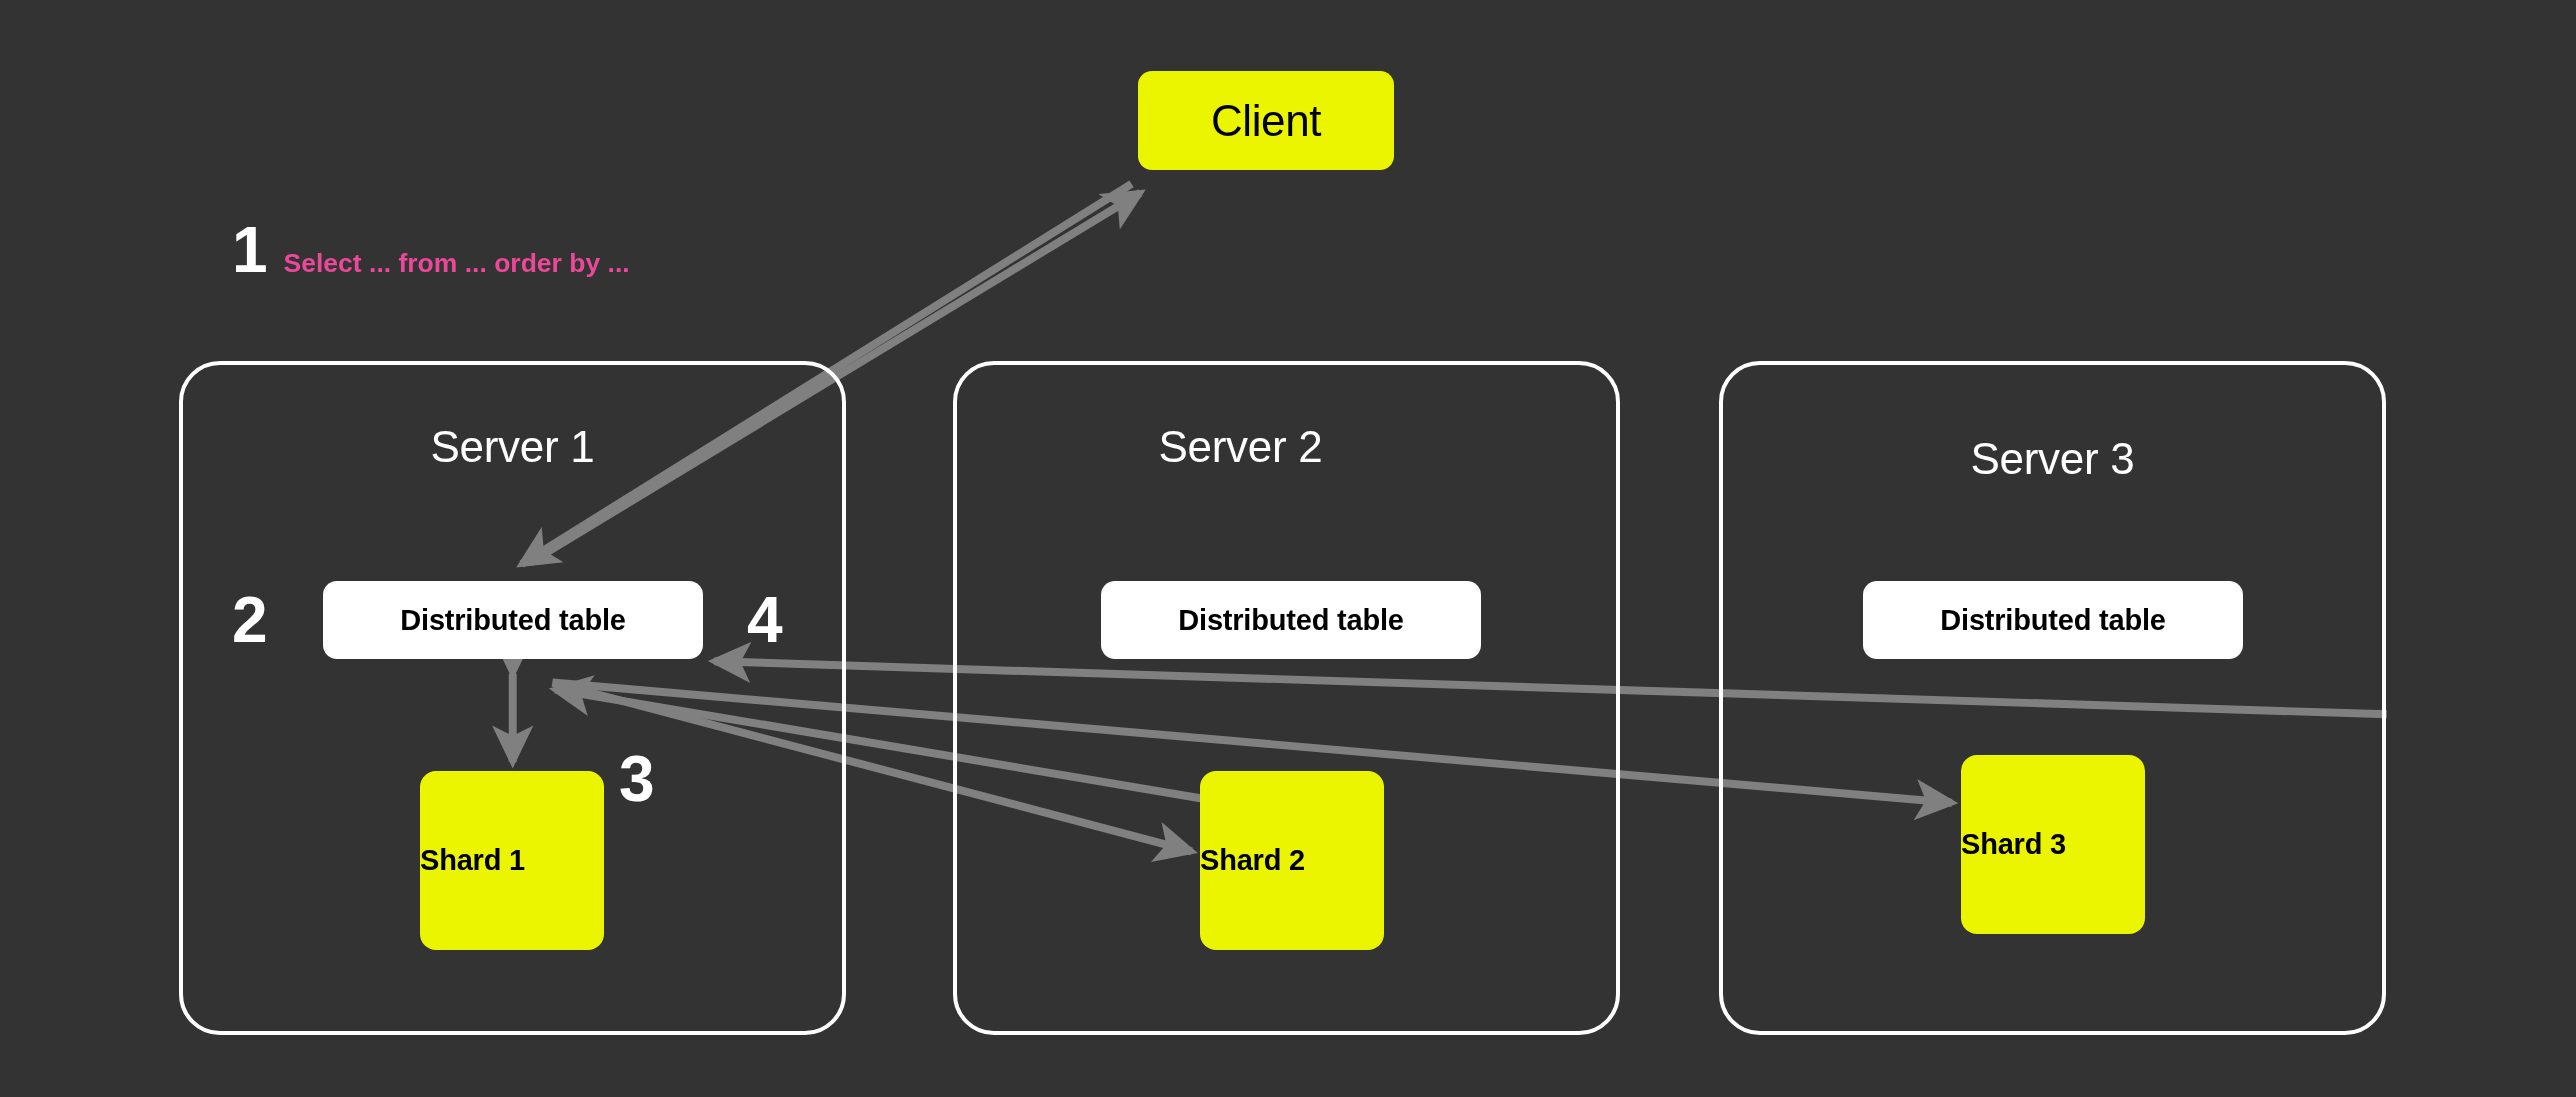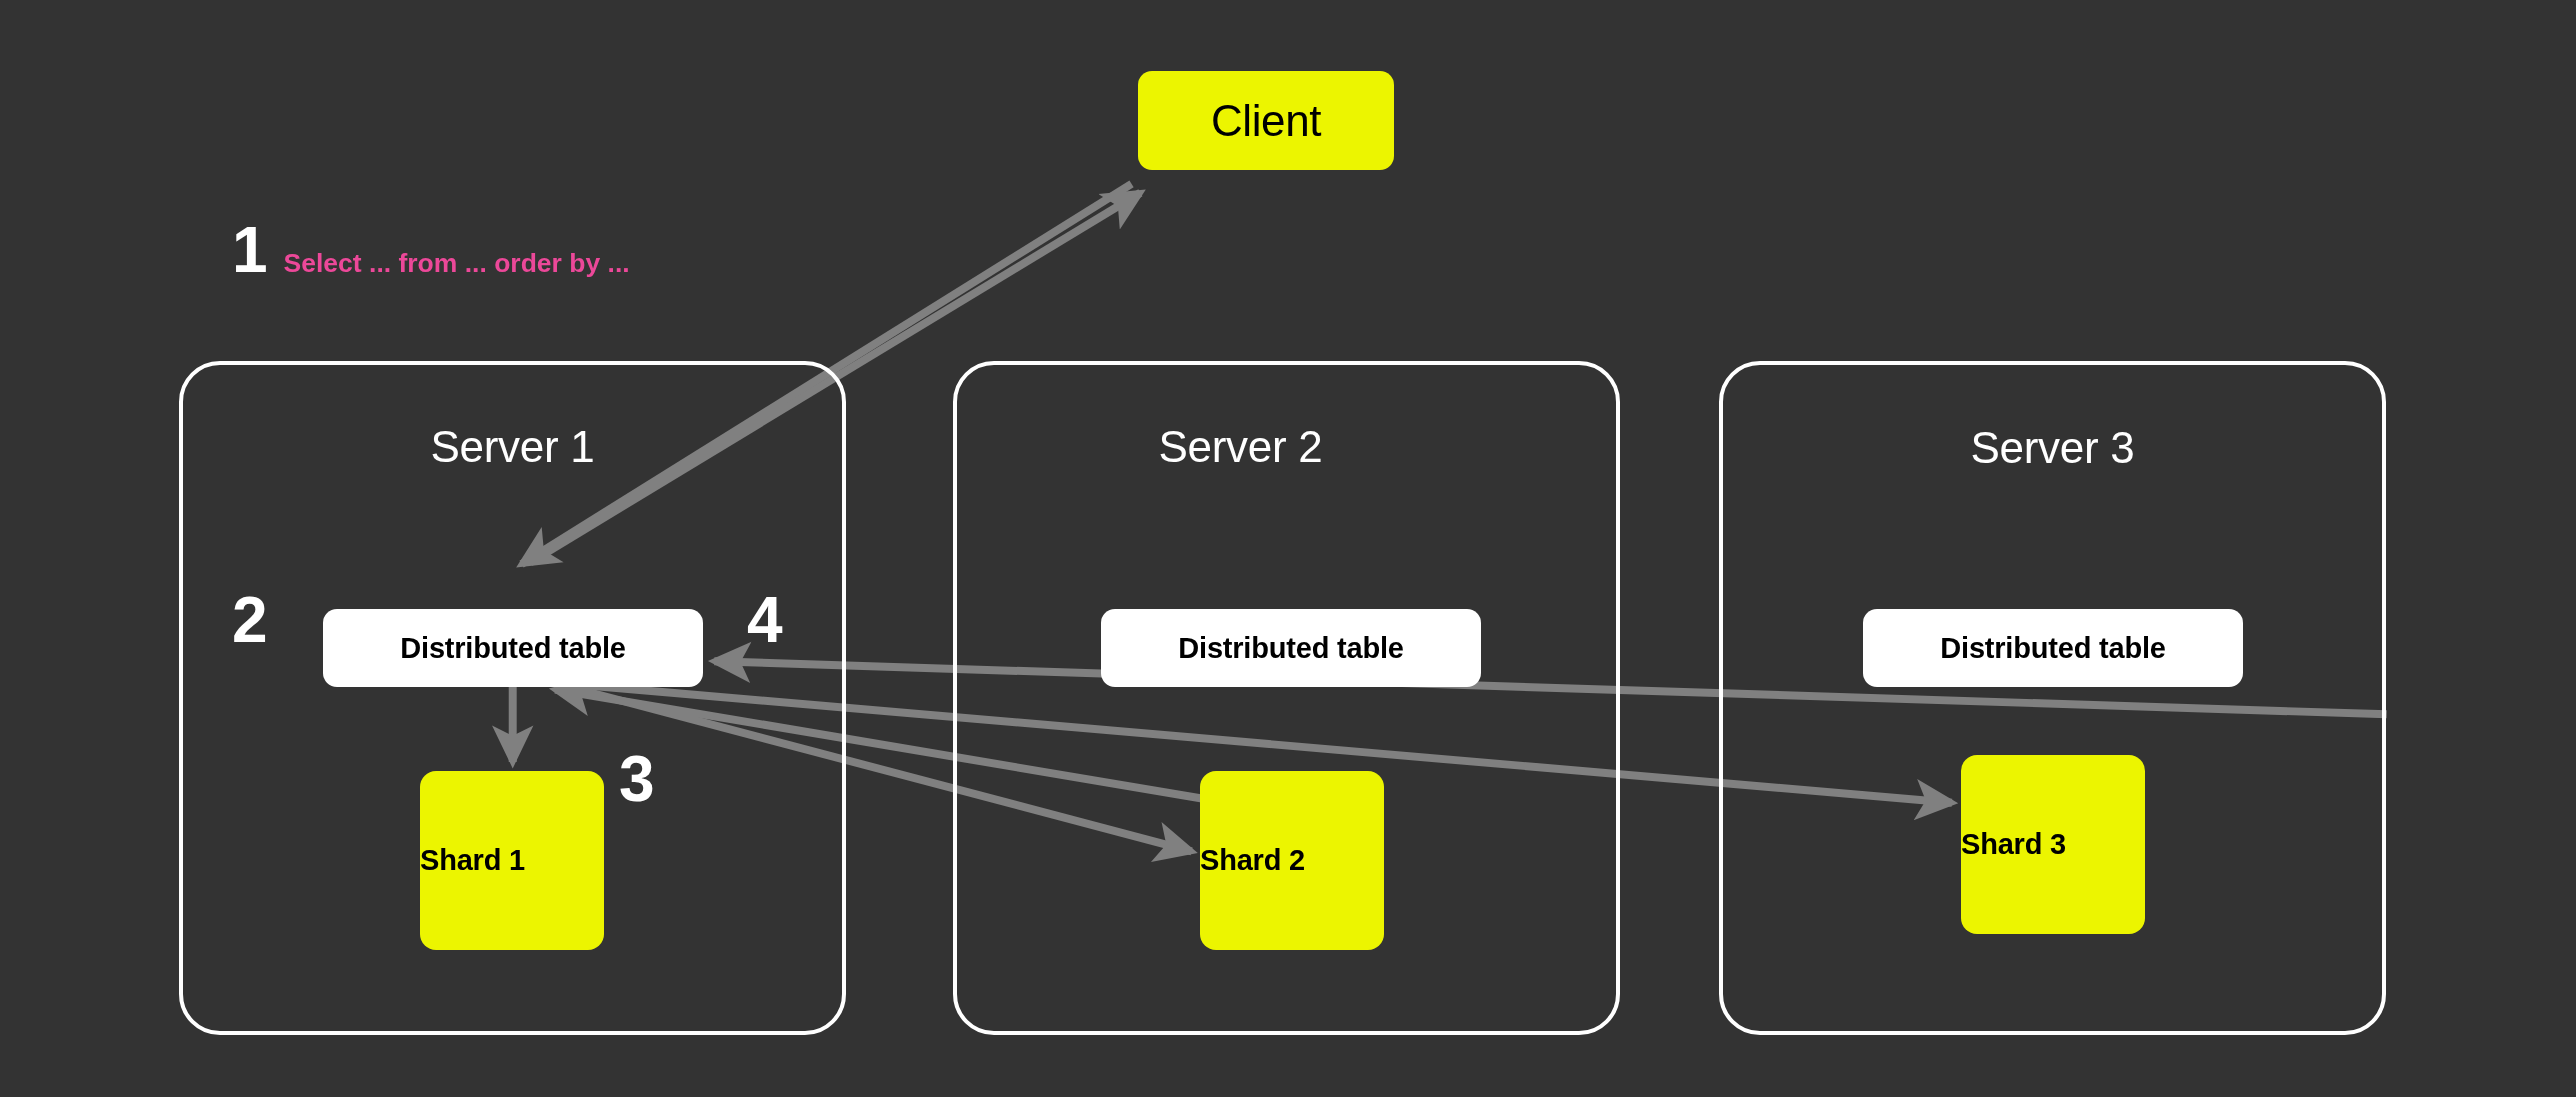--- a/index.html
+++ b/index.html
@@ -67,28 +67,28 @@
     color: #FFFFFF;
     font-size: 44px;
     font-weight: 400;
     line-height: 1;
     text-align: center;
     width: 667px;
     letter-spacing: -0.3px;
   }
   #server-title-1 { left: 179px;  top: 425px; }
   #server-title-2 { left: 907px; top: 425px; }
-  #server-title-3 { left: 1719px; top: 426px; }
+  #server-title-3 { left: 1719px; top: 437px; }
 
   
   .dist-pill {
     height: 78px;
     background: #FFFFFF;
     border-radius: 14px;
-    display: flex; align-items: center; justify-content: center; margin-top: 28px;
+    display: flex; align-items: center; justify-content: center;
   }
   .dist-pill .pill-label {
     color: #000000;
     font-size: 29px;
     font-weight: 700;
     line-height: 1;
     white-space: nowrap;
     letter-spacing: -0.2px;
   }
   #dist-pill-1 { left: 323px;  top: 581px; width: 380px; }

